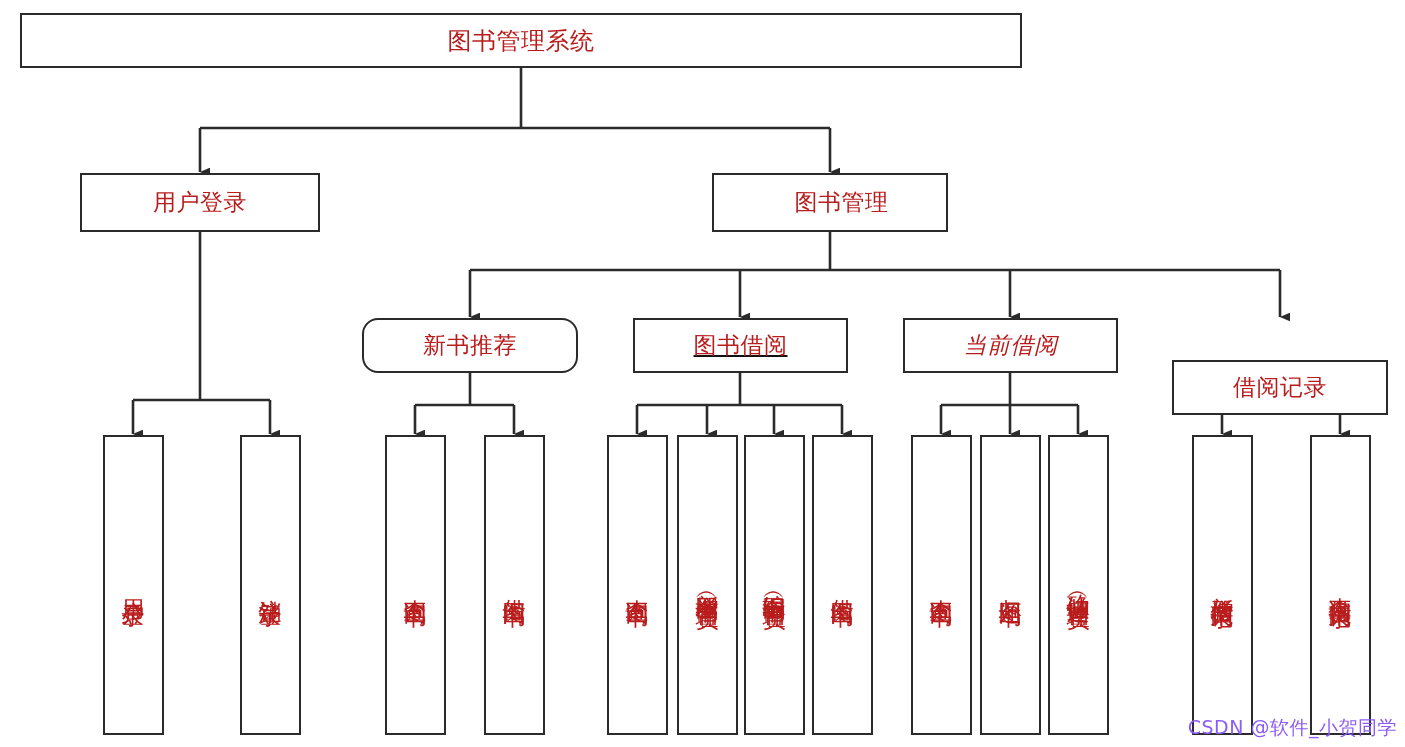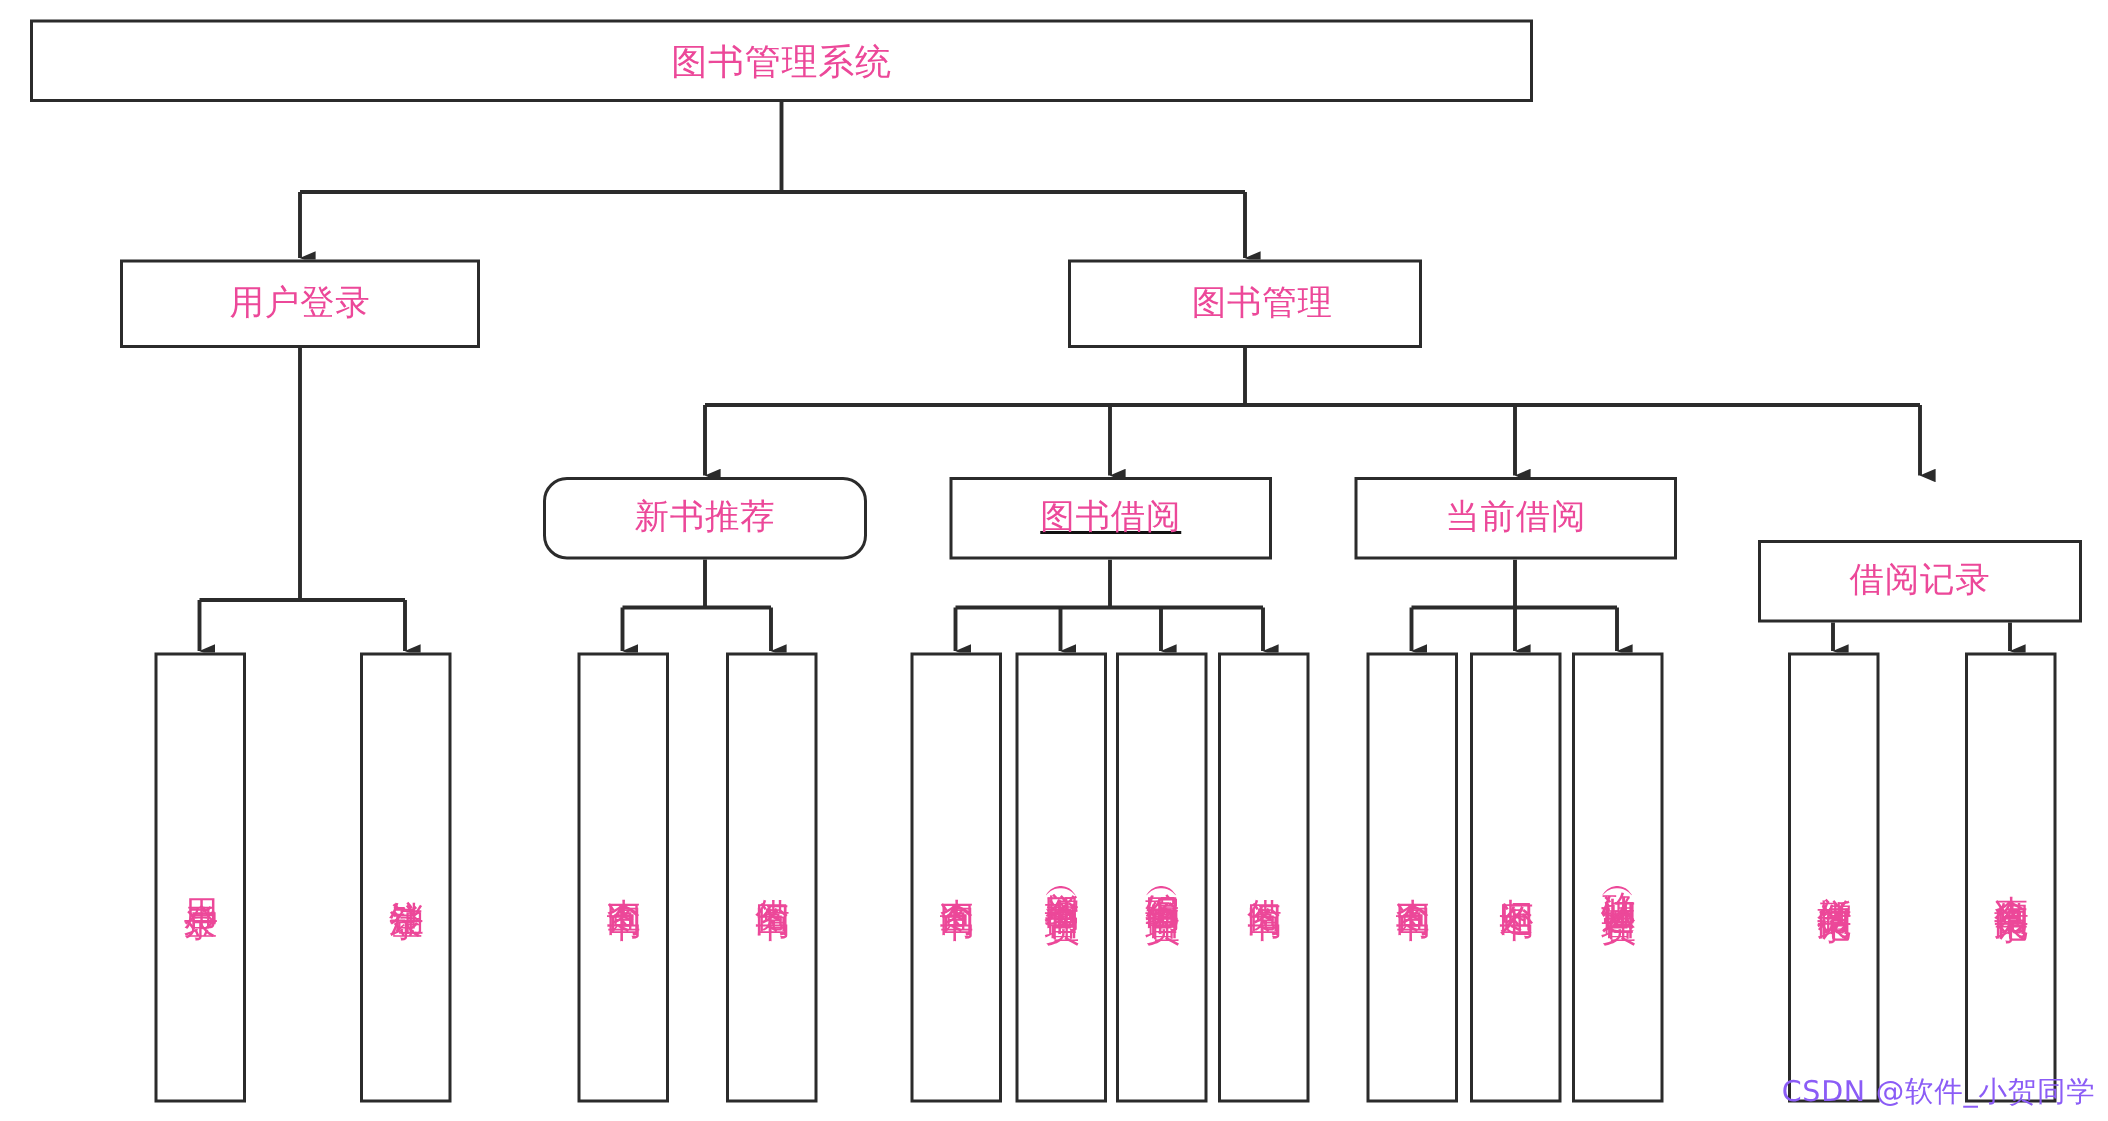--- a/index.html
+++ b/index.html
@@ -33,21 +33,21 @@
     border: 2.4px solid #2b2b2b;
     display: flex;
     align-items: center;
     justify-content: center;
     z-index: 5;
   }
   .node-label {
     font-size: 23px;
     line-height: 1.25;
     letter-spacing: 0.5px;
-    color: #ec4899;
+    color: #b91c1c;
     white-space: nowrap;
     text-align: right;
   }
   .node.leaf {
     align-items: center;
     justify-content: center;
     border-width: 2.4px;
   }
   .node.leaf .node-label {
     writing-mode: vertical-rl;
@@ -138,21 +138,21 @@
   <div class="node" style="left:712px; top:173px; width:236px; height:59px;padding-left:23px;">
     <span class="node-label">图书管理</span>
   </div>
 
   <div class="node" style="left:362px; top:318px; width:216px; height:55px;border-radius:16px;">
     <span class="node-label">新书推荐</span>
   </div>
   <div class="node" style="left:633px; top:318px; width:215px; height:55px;text-decoration:underline;">
     <span class="node-label">图书借阅</span>
   </div>
-  <div class="node" style="left:903px; top:318px; width:215px; height:55px;">
+  <div class="node" style="left:903px; top:318px; width:215px; height:55px;font-style:italic;">
     <span class="node-label">当前借阅</span>
   </div>
   <div class="node" style="left:1172px; top:318px; width:216px; height:55px;margin-top:42px;">
     <span class="node-label">借阅记录</span>
   </div>
 
   <div class="node leaf" style="left:103px; top:435px; width:61px; height:300px;">
     <span class="node-label">用户登录</span>
   </div>
   <div class="node leaf" style="left:240px; top:435px; width:61px; height:300px;">

